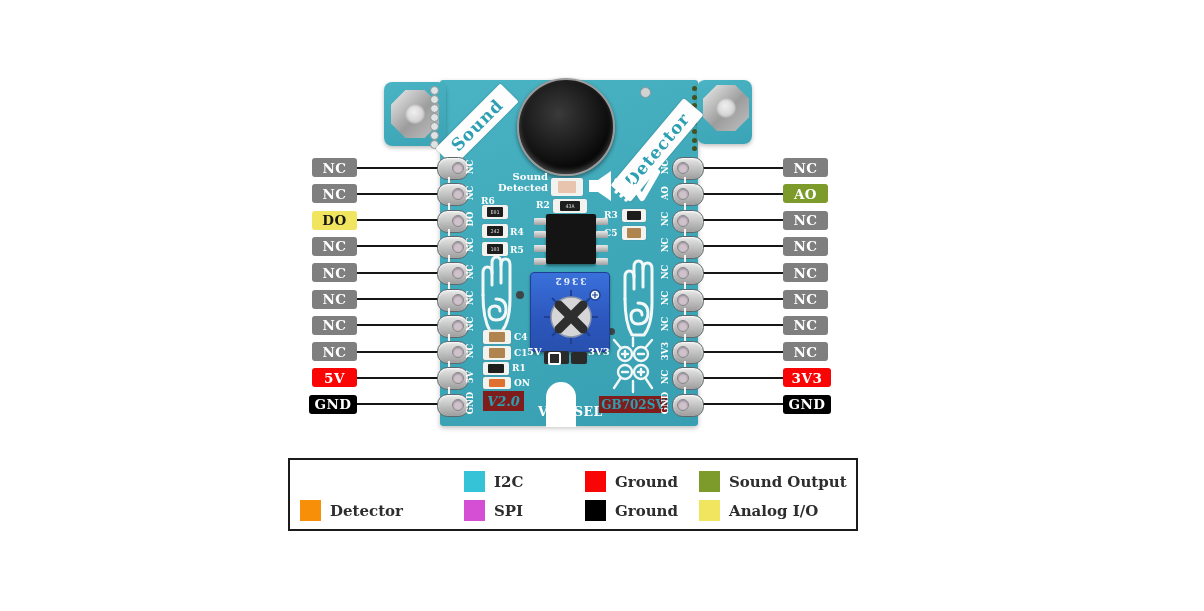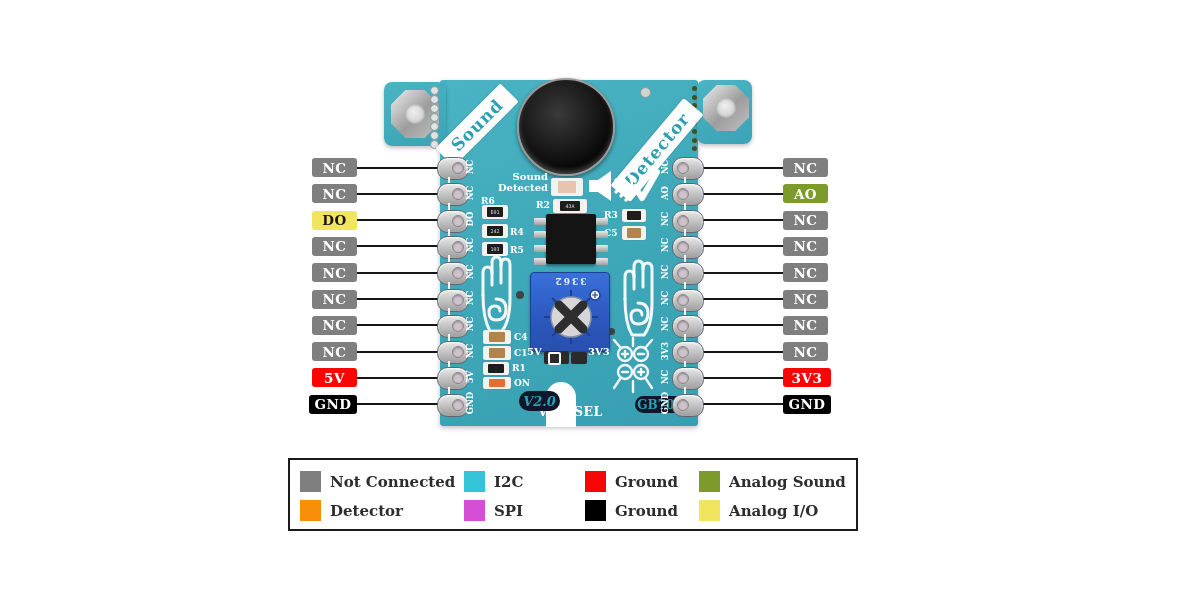--- a/index.html
+++ b/index.html
@@ -35,22 +35,22 @@
     border:2px solid #9b9b9b;box-shadow:0 2px 4px rgba(0,0,0,.45), inset 0 -3px 5px rgba(255,255,255,.25);}
 
   .status-text{position:absolute;left:494px;top:171px;width:54px;text-align:right;
     color:#fff;font-weight:bold;font-size:10px;line-height:11px;}
 
   
   .silk-ref{position:absolute;color:#fff;font-weight:bold;font-size:9px;line-height:10px;}
   .silk-jlabel{position:absolute;color:#fff;font-weight:bold;font-size:10px;}
   .vcc-sel{position:absolute;left:538px;top:364px;width:68px;color:#fff;font-weight:bold;
     font-size:12.5px;letter-spacing:.5px;margin-top:40px;}
-  .vbox{position:absolute;background:#0f172a;color:#2d9fb3;font-weight:bold;display:flex;
-    align-items:center;justify-content:center;border-radius:10px;margin-left:36px;}
+  .vbox{position:absolute;background:#7f1d1d;color:#2d9fb3;font-weight:bold;display:flex;
+    align-items:center;justify-content:center;border-radius:0;}
   .vbox.version{left:483px;top:391px;width:41px;height:20px;font-size:13px;font-style:italic;}
   .vbox.model{left:599px;top:396px;width:68px;height:17px;font-size:12px;}
 
   
   .smd{position:absolute;background:#f2f2ee;border-radius:2px;display:flex;align-items:center;
     justify-content:center;box-shadow:0 0 1px #667;}
   .smd .core{display:block;width:58%;height:68%;border-radius:1px;display:flex;align-items:center;
     justify-content:center;font-size:5px;color:#ddd;font-family:"DejaVu Sans Mono",monospace;overflow:hidden;}
   .core.dark{background:#1d1d1d;}
   .core.tan{background:#b0844e;}
@@ -370,35 +370,31 @@
       <div class="pad r" style="left: 672px; top: 367.4px;"></div>
       <div class="pin-silk" style="left: 653px; top: 371.9px;">NC</div>
       <div class="pin-tick" style="left: 684px; top: 386.9px;"></div>
       <div class="pin-wire" style="left: 697px; top: 403.2px; width: 86px;"></div>
       <div class="pin-label" style="left: 783px; top: 394.7px; width: 48px; background: rgb(0, 0, 0);">GND</div>
       <div class="pad r" style="left: 672px; top: 393.7px;"></div>
       <div class="pin-silk" style="left: 653px; top: 398.2px;">GND</div>
     </div>
 
   <div class="legend-box" id="legend-box">
-      <div class="legend-item" style="left: 10px; top: 11px;">
-        <span class="legend-swatch" style="background: rgb(127, 127, 127);"></span>
-        <span class="legend-label">Not Connected</span>
-      </div>
       <div class="legend-item" style="left: 174px; top: 11px;">
         <span class="legend-swatch" style="background: rgb(53, 195, 216);"></span>
         <span class="legend-label">I2C</span>
       </div>
       <div class="legend-item" style="left: 295px; top: 11px;">
         <span class="legend-swatch" style="background: rgb(249, 5, 5);"></span>
         <span class="legend-label">Ground</span>
       </div>
       <div class="legend-item" style="left: 409px; top: 11px;">
         <span class="legend-swatch" style="background: rgb(125, 155, 43);"></span>
-        <span class="legend-label">Analog Sound</span>
+        <span class="legend-label">Sound Output</span>
       </div>
       <div class="legend-item" style="left: 10px; top: 40px;">
         <span class="legend-swatch" style="background: rgb(247, 143, 8);"></span>
         <span class="legend-label">Detector</span>
       </div>
       <div class="legend-item" style="left: 174px; top: 40px;">
         <span class="legend-swatch" style="background: rgb(212, 79, 212);"></span>
         <span class="legend-label">SPI</span>
       </div>
       <div class="legend-item" style="left: 295px; top: 40px;">

